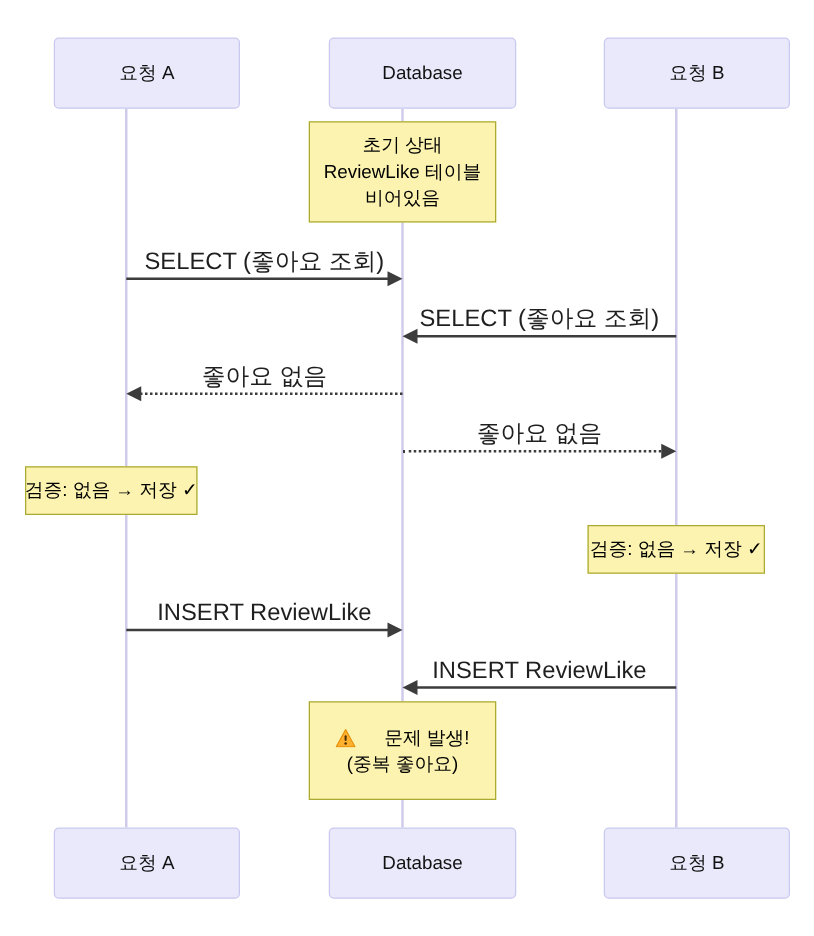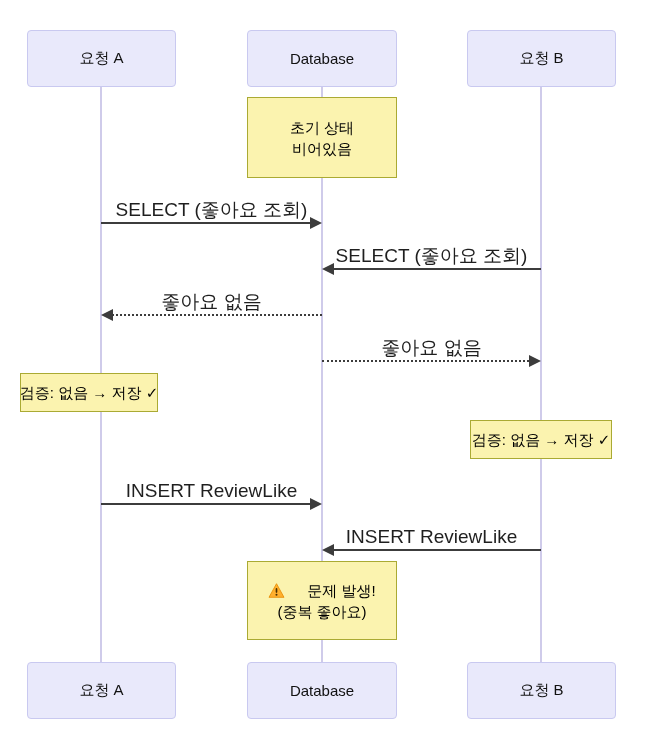--- a/index.html
+++ b/index.html
@@ -4,21 +4,21 @@
 <style>
   html,body{margin:0;padding:0;background:#ffffff;}
   .canvas{
     position:relative;width:651px;height:749px;background:#ffffff;overflow:hidden;
     font-family:"Liberation Sans","DejaVu Sans",sans-serif;color:#1a1a1a;
   }
   .actor{
     position:absolute;height:57px;box-sizing:border-box;
     background:#e9e9fb;border:1px solid #c9c9f0;border-radius:4px;
     display:flex;align-items:center;justify-content:center;
-    font-size:15px;font-weight:500;color:#111111;
+    font-size:15px;font-weight:500;color:#111111;margin-left:16px;
   }
   .lifeline{
     position:absolute;width:2px;top:87px;height:575px;background:#cfcbea;
   }
   .msg-label{
     position:absolute;height:18px;text-align:center;font-size:19px;color:#1f1f1f;
     line-height:18px;white-space:nowrap;
   }
   .msg-line{position:absolute;height:0;border-top:2px solid #3c3c3c;}
   .msg-line.dotted{border-top-style:dotted;}
@@ -48,20 +48,21 @@
   </div>
   <div class="actor" style="left:247px;top:30px;width:150px;">
     <span>Database</span>
   </div>
   <div class="actor" style="left:467px;top:30px;width:149px;">
     <span>요청 B</span>
   </div>
 
   <div class="note" style="left:247px;top:97px;width:150px;height:81px;">
     <div class="line">초기 상태</div>
+    <div class="line">ReviewLike 테이블</div>
     <div class="line">비어있음</div>
   </div>
 
   <div class="msg-label" style="left:101px;top:201px;width:221px;">SELECT (좋아요 조회)</div>
   <div class="msg-line" style="left:101px;top:222px;width:210px;"></div>
   <div class="arrowhead right" style="left:310px;top:217px;"></div>
 
   <div class="msg-label" style="left:322px;top:247px;width:219px;">SELECT (좋아요 조회)</div>
   <div class="msg-line" style="left:333px;top:268px;width:208px;"></div>
   <div class="arrowhead left" style="left:322px;top:263px;"></div>

